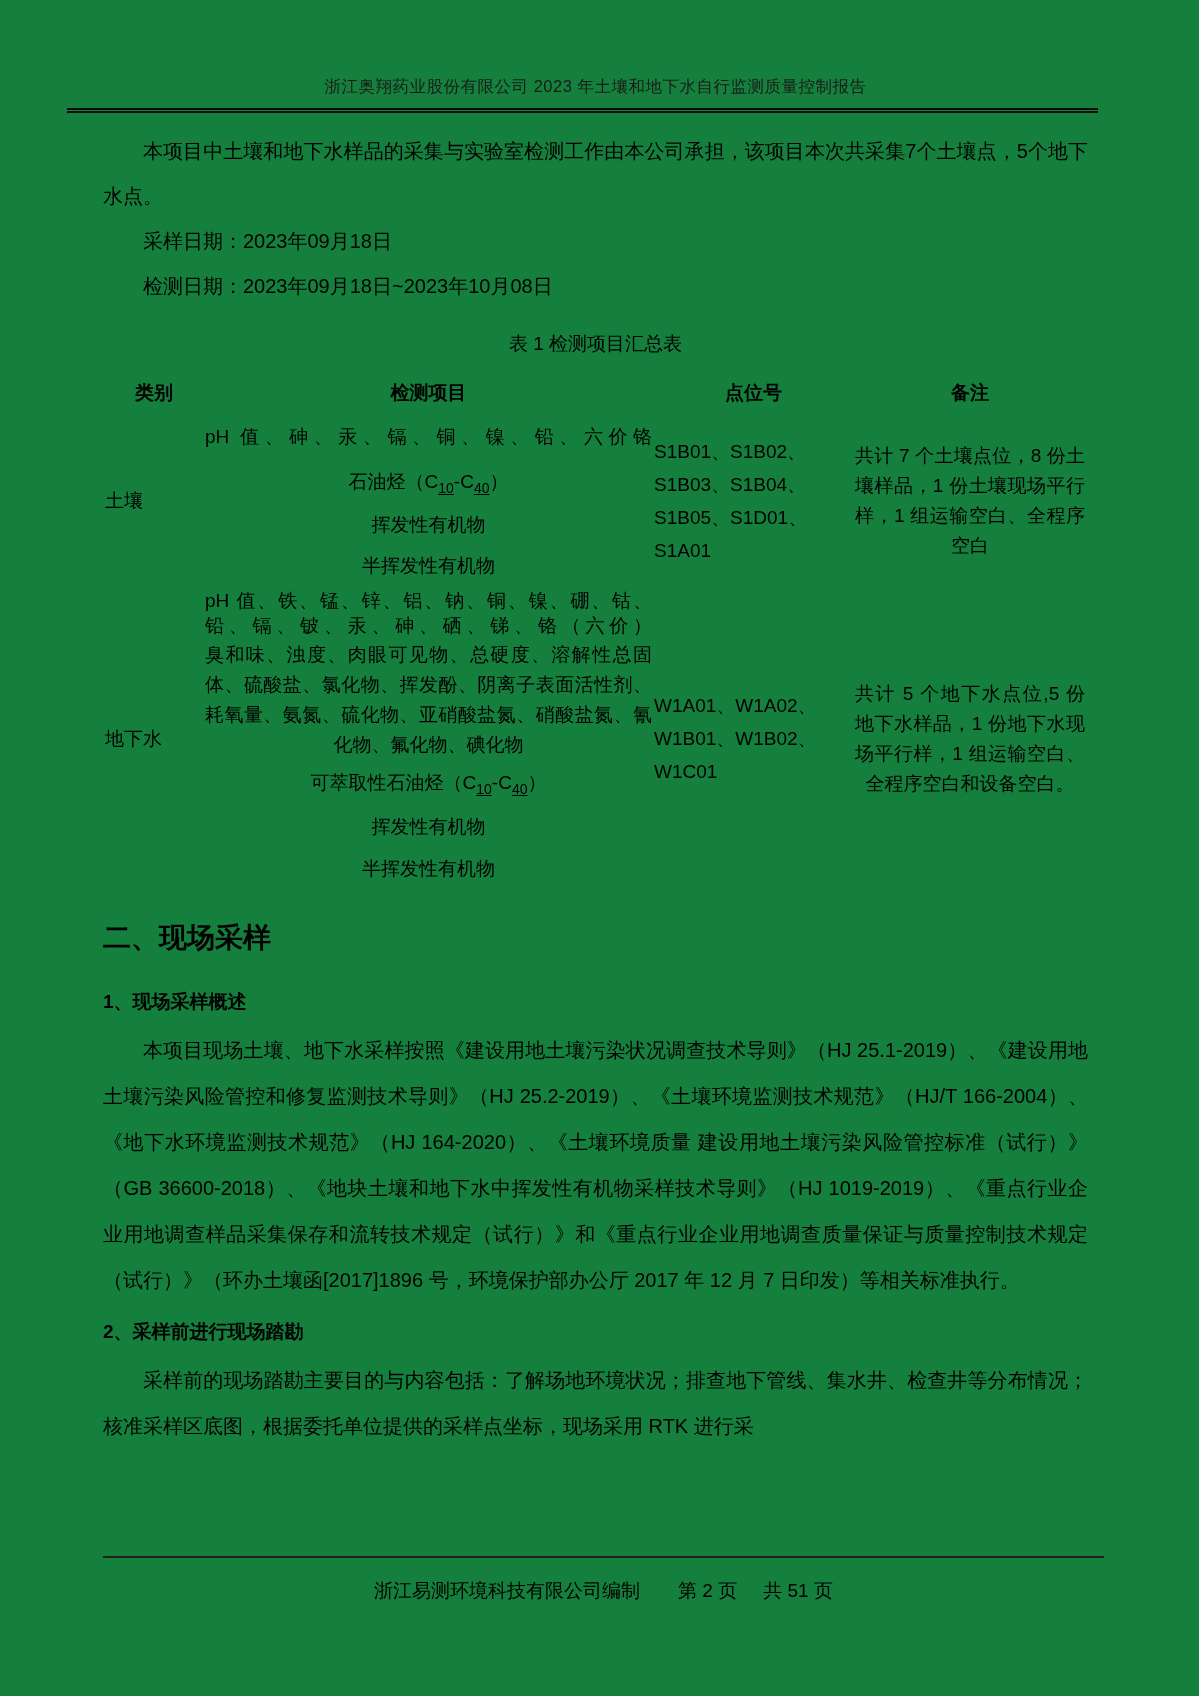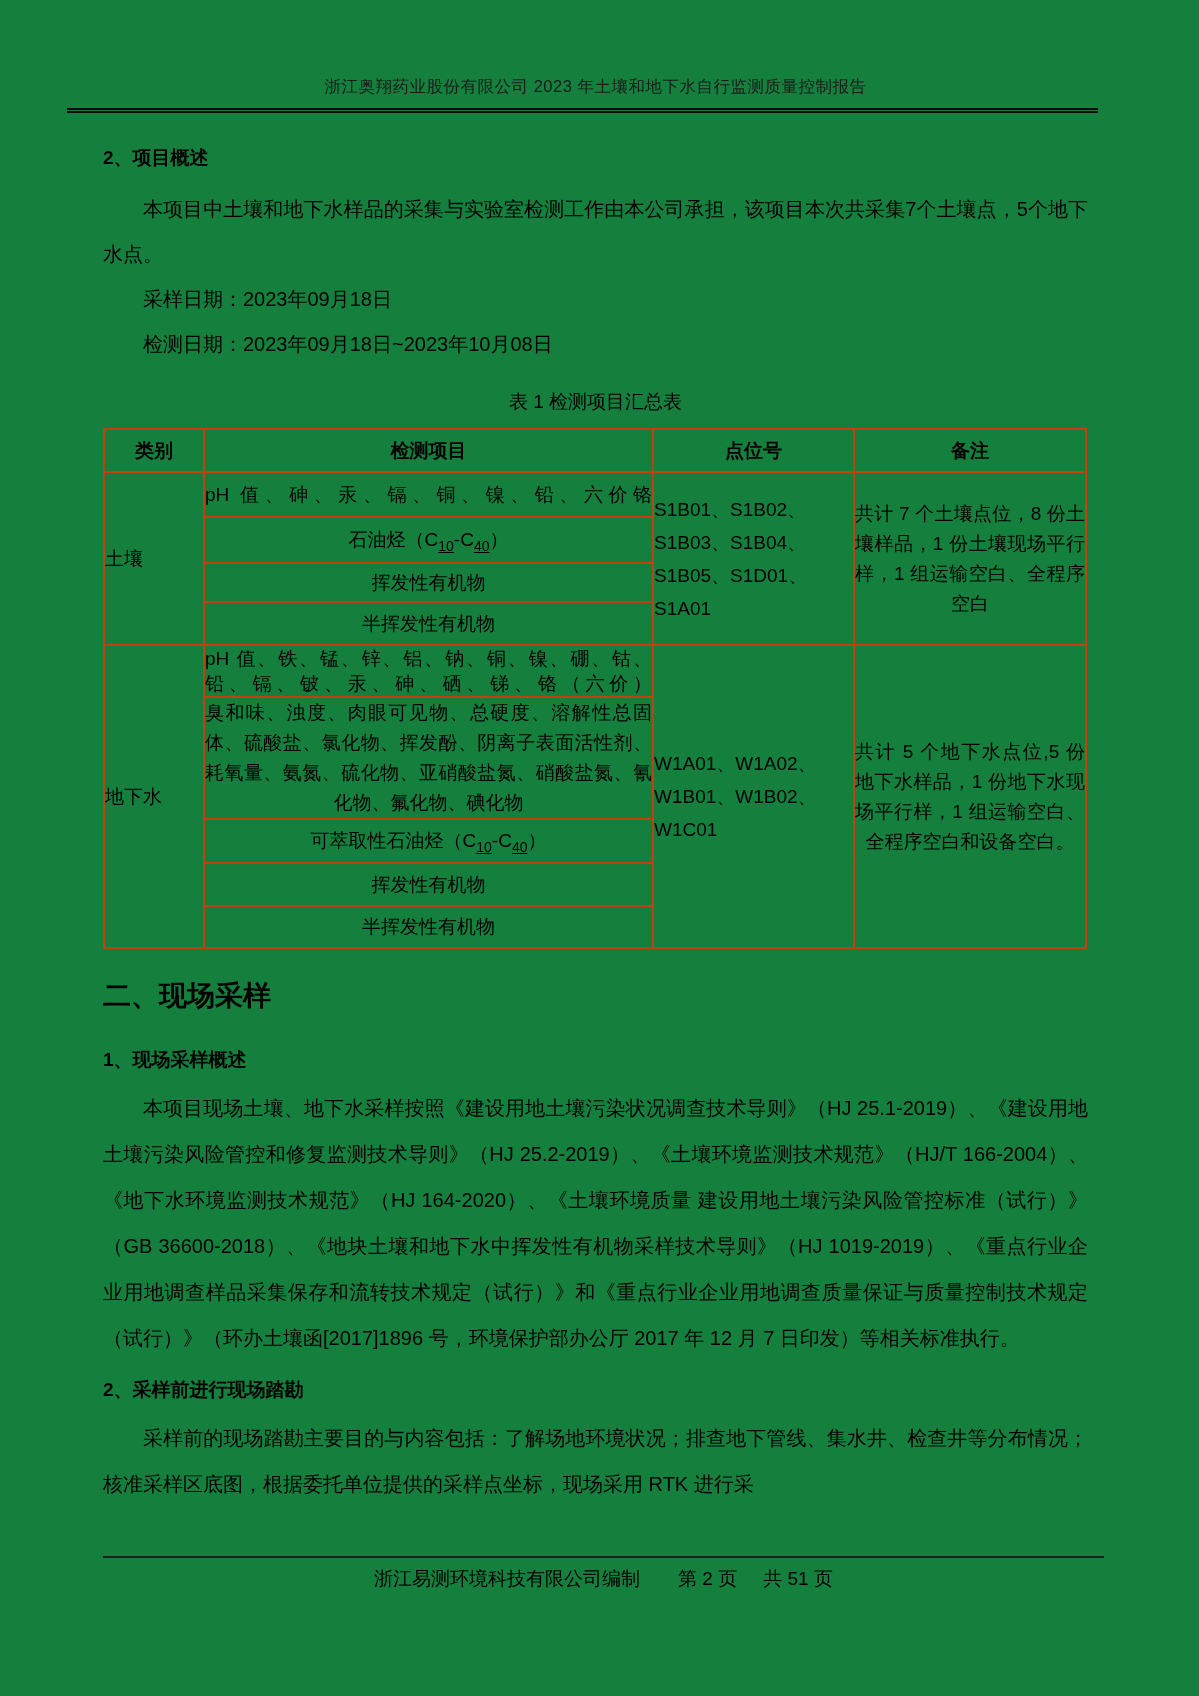--- a/index.html
+++ b/index.html
@@ -65,21 +65,21 @@
     font-size:19px;
     margin-top:22px;
   }
   table.summary{
     table-layout:fixed;
     width:982px;
     border-collapse:collapse;
     margin-top:13px;
   }
   table.summary th,table.summary td{
-    border:2px solid #c2410c;
+    border:2px solid #15803d;
     font-size:19px;
     padding:0;
     vertical-align:middle;
   }
   table.summary th{
     font-weight:bold;
     height:41px;
     text-align:center;
   }
   td.cat{height:100%;}
@@ -112,39 +112,38 @@
   .rh44{height:44px;} .rh42{height:42px;}
   
   .doc-footer{
     position:absolute;
     left:0;right:0;
     top:1556px;
     padding:0 95px 0 103px;
   }
   .footer-rule{border-top:2px solid #1f1f1f;}
   .footer-text{
-    margin-top:8px;
+    margin-top:20px;
     text-align:center;
     font-size:19px;
   }
   .footer-text .gap1{margin-left:38px;}
   .footer-text .gap2{margin-left:26px;}
 </style>
 </head>
 <body>
 
 <div class="page">
   <div class="content">
 
     <div class="doc-header">
       <div class="title">浙江奥翔药业股份有限公司 2023 年土壤和地下水自行监测质量控制报告</div>
       <div class="header-rule"></div>
     </div>
 
-    <h2 class="h-sub">2、项目概述</h2>
 
     <p class="para">本项目中土壤和地下水样品的采集与实验室检测工作由本公司承担，该项目本次共采集7个土壤点，5个地下水点。</p>
     <p class="line-item">采样日期：2023年09月18日</p>
     <p class="line-item">检测日期：2023年09月18日~2023年10月08日</p>
 
     <div class="tbl-caption">表 1 检测项目汇总表</div>
 
     <table class="summary">
       <colgroup>
         <col style="width:100px">

